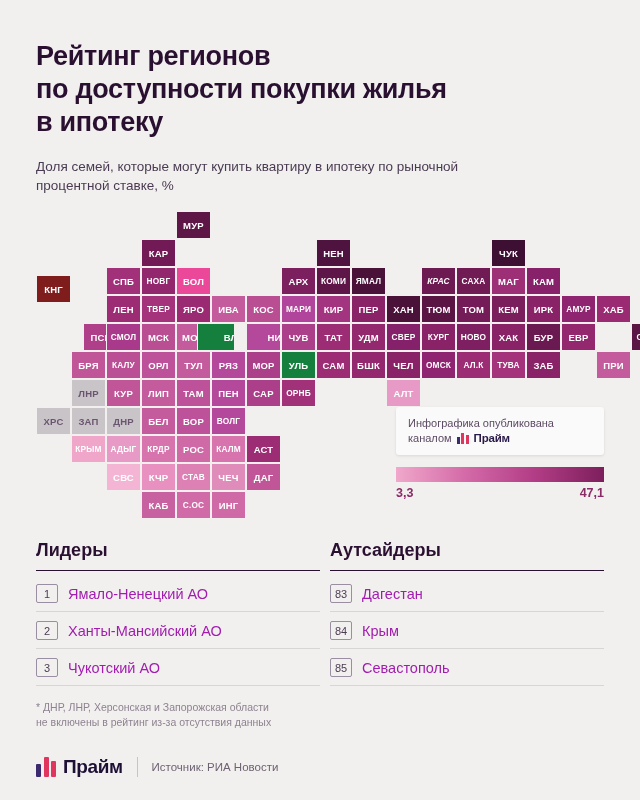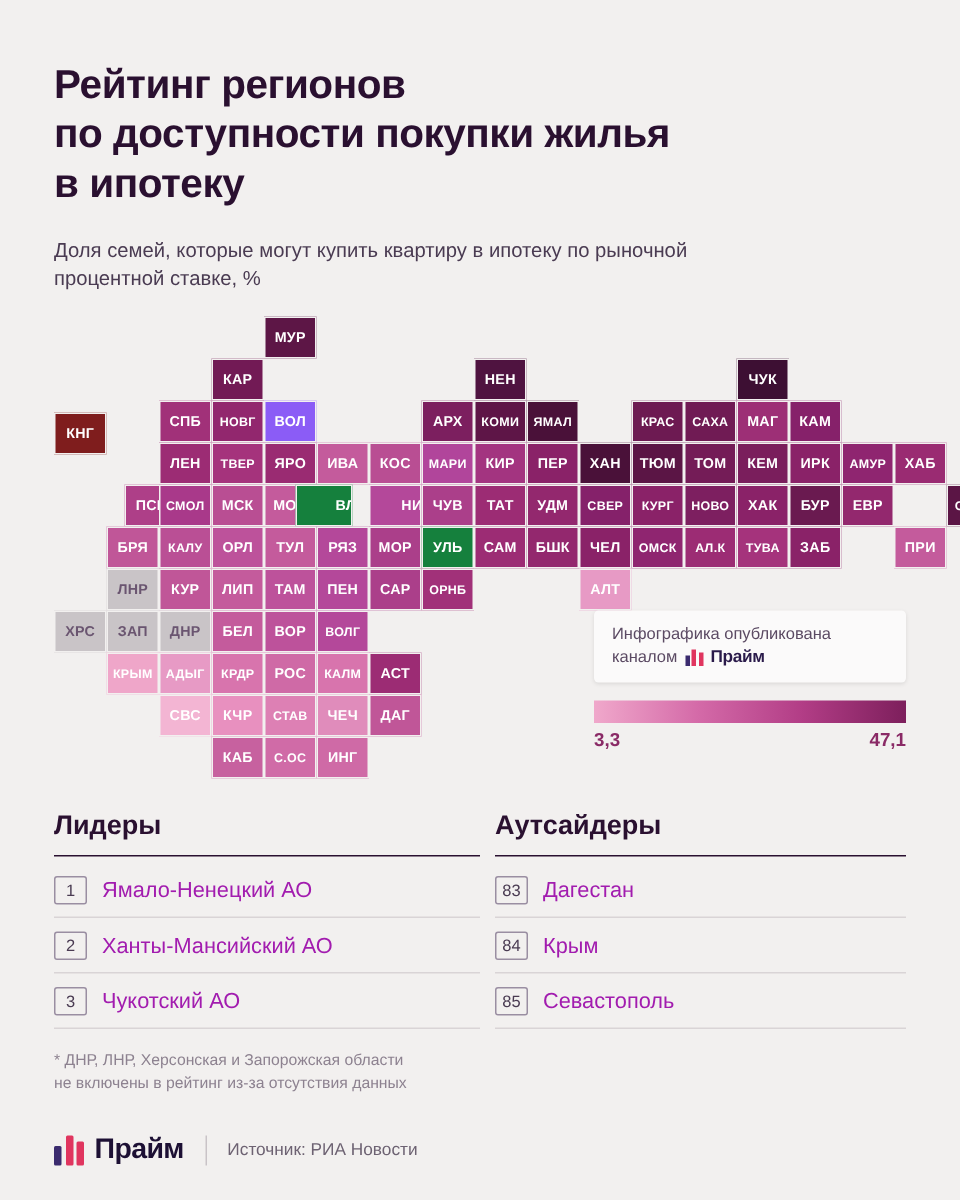--- a/index.html
+++ b/index.html
@@ -234,25 +234,25 @@
 
   <div class="map-wrap">
     <div id="tiles">
         <div class="tile dark" style="left: 140px; top: 0px; background: rgb(93, 22, 70);">МУР</div>
         <div class="tile dark" style="left: 105px; top: 28px; background: rgb(114, 26, 85);">КАР</div>
         <div class="tile dark" style="left: 280px; top: 28px; background: rgb(79, 19, 64);">НЕН</div>
         <div class="tile dark" style="left: 455px; top: 28px; background: rgb(61, 15, 51);">ЧУК</div>
         <div class="tile dark" style="left: 0px; top: 64px; background: #7f1d1d;">КНГ</div>
         <div class="tile dark" style="left: 70px; top: 56px; background: rgb(161, 49, 121);">СПБ</div>
         <div class="tile dark" style="left: 105px; top: 56px; background: rgb(146, 39, 110); font-size: 8.3px;">НОВГ</div>
-        <div class="tile dark" style="left: 140px; top: 56px; background: #8b5cf6;">ВОЛ</div>
+        <div class="tile dark" style="left: 140px; top: 56px; background: #ec4899;">ВОЛ</div>
         <div class="tile dark" style="left: 245px; top: 56px; background: rgb(124, 31, 95);">АРХ</div>
         <div class="tile dark" style="left: 280px; top: 56px; background: rgb(94, 21, 71); font-size: 8.3px;">КОМИ</div>
         <div class="tile dark" style="left: 315px; top: 56px; background: rgb(74, 17, 57); font-size: 8.3px;">ЯМАЛ</div>
-        <div class="tile dark" style="left: 385px; top: 56px; background: rgb(109, 26, 82); font-size: 8.3px;">КРАС</div>
+        <div class="tile dark" style="left: 385px; top: 56px; background: rgb(109, 26, 82); font-size: 8.3px; font-style: italic;">КРАС</div>
         <div class="tile dark" style="left: 420px; top: 56px; background: rgb(112, 27, 84); font-size: 8.3px;">САХА</div>
         <div class="tile dark" style="left: 455px; top: 56px; background: rgb(157, 47, 118);">МАГ</div>
         <div class="tile dark" style="left: 490px; top: 56px; background: rgb(134, 33, 106);">КАМ</div>
         <div class="tile dark" style="left: 70px; top: 84px; background: rgb(156, 44, 116);">ЛЕН</div>
         <div class="tile dark" style="left: 105px; top: 84px; background: rgb(165, 51, 124); font-size: 8.3px;">ТВЕР</div>
         <div class="tile dark" style="left: 140px; top: 84px; background: rgb(154, 43, 114);">ЯРО</div>
         <div class="tile dark" style="left: 175px; top: 84px; background: rgb(196, 91, 156);">ИВА</div>
         <div class="tile dark" style="left: 210px; top: 84px; background: rgb(185, 78, 147);">КОС</div>
         <div class="tile dark" style="left: 245px; top: 84px; background: rgb(177, 69, 155); font-size: 8.3px;">МАРИ</div>
         <div class="tile dark" style="left: 280px; top: 84px; background: rgb(163, 52, 128);">КИР</div>

